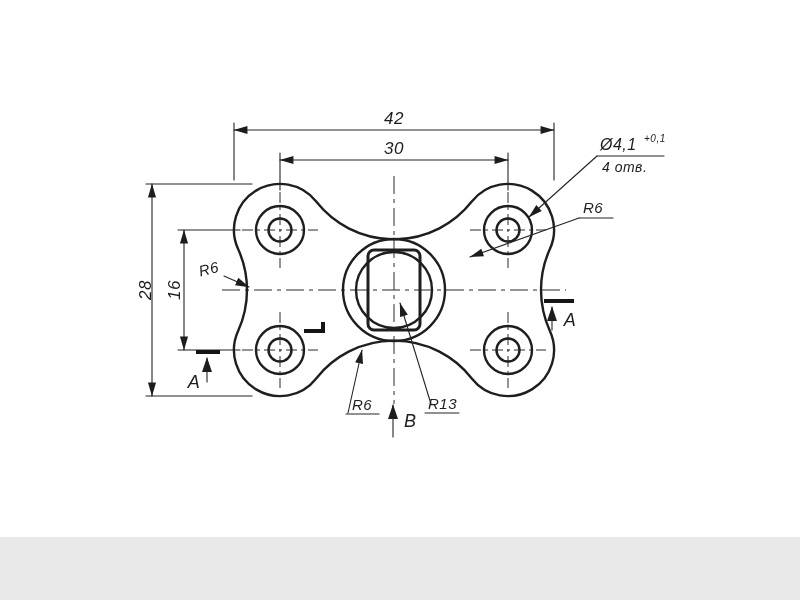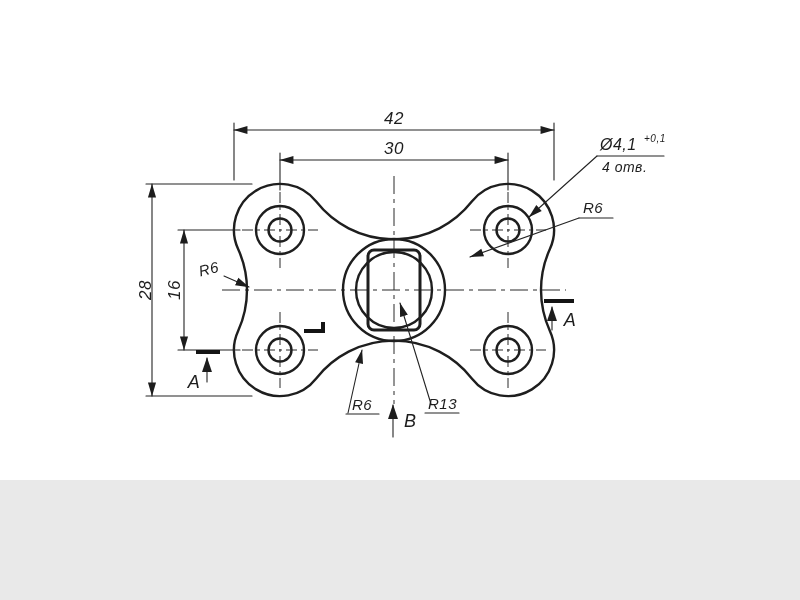--- a/index.html
+++ b/index.html
@@ -1,17 +1,17 @@
 <!DOCTYPE html>
 <html><head>
 <meta charset="utf-8">
 <style>
   html,body { margin:0; padding:0; background:#e9e9e9; }
   .page {
-    width:800px; height:480px; background:#ffffff; position:relative;
+    width:800px; height:537px; background:#ffffff; position:relative;
     font-family:"Liberation Sans", sans-serif; overflow:hidden;
   }
   svg { display:block; }
   text {
     fill:#1d1d1d;
     font-family:"Liberation Sans", sans-serif;
     font-style:italic;
     letter-spacing:0.5px;
   }
   .outline { fill:none; stroke:#1e1e1e; stroke-width:2.4; stroke-linejoin:round; stroke-linecap:round; }

